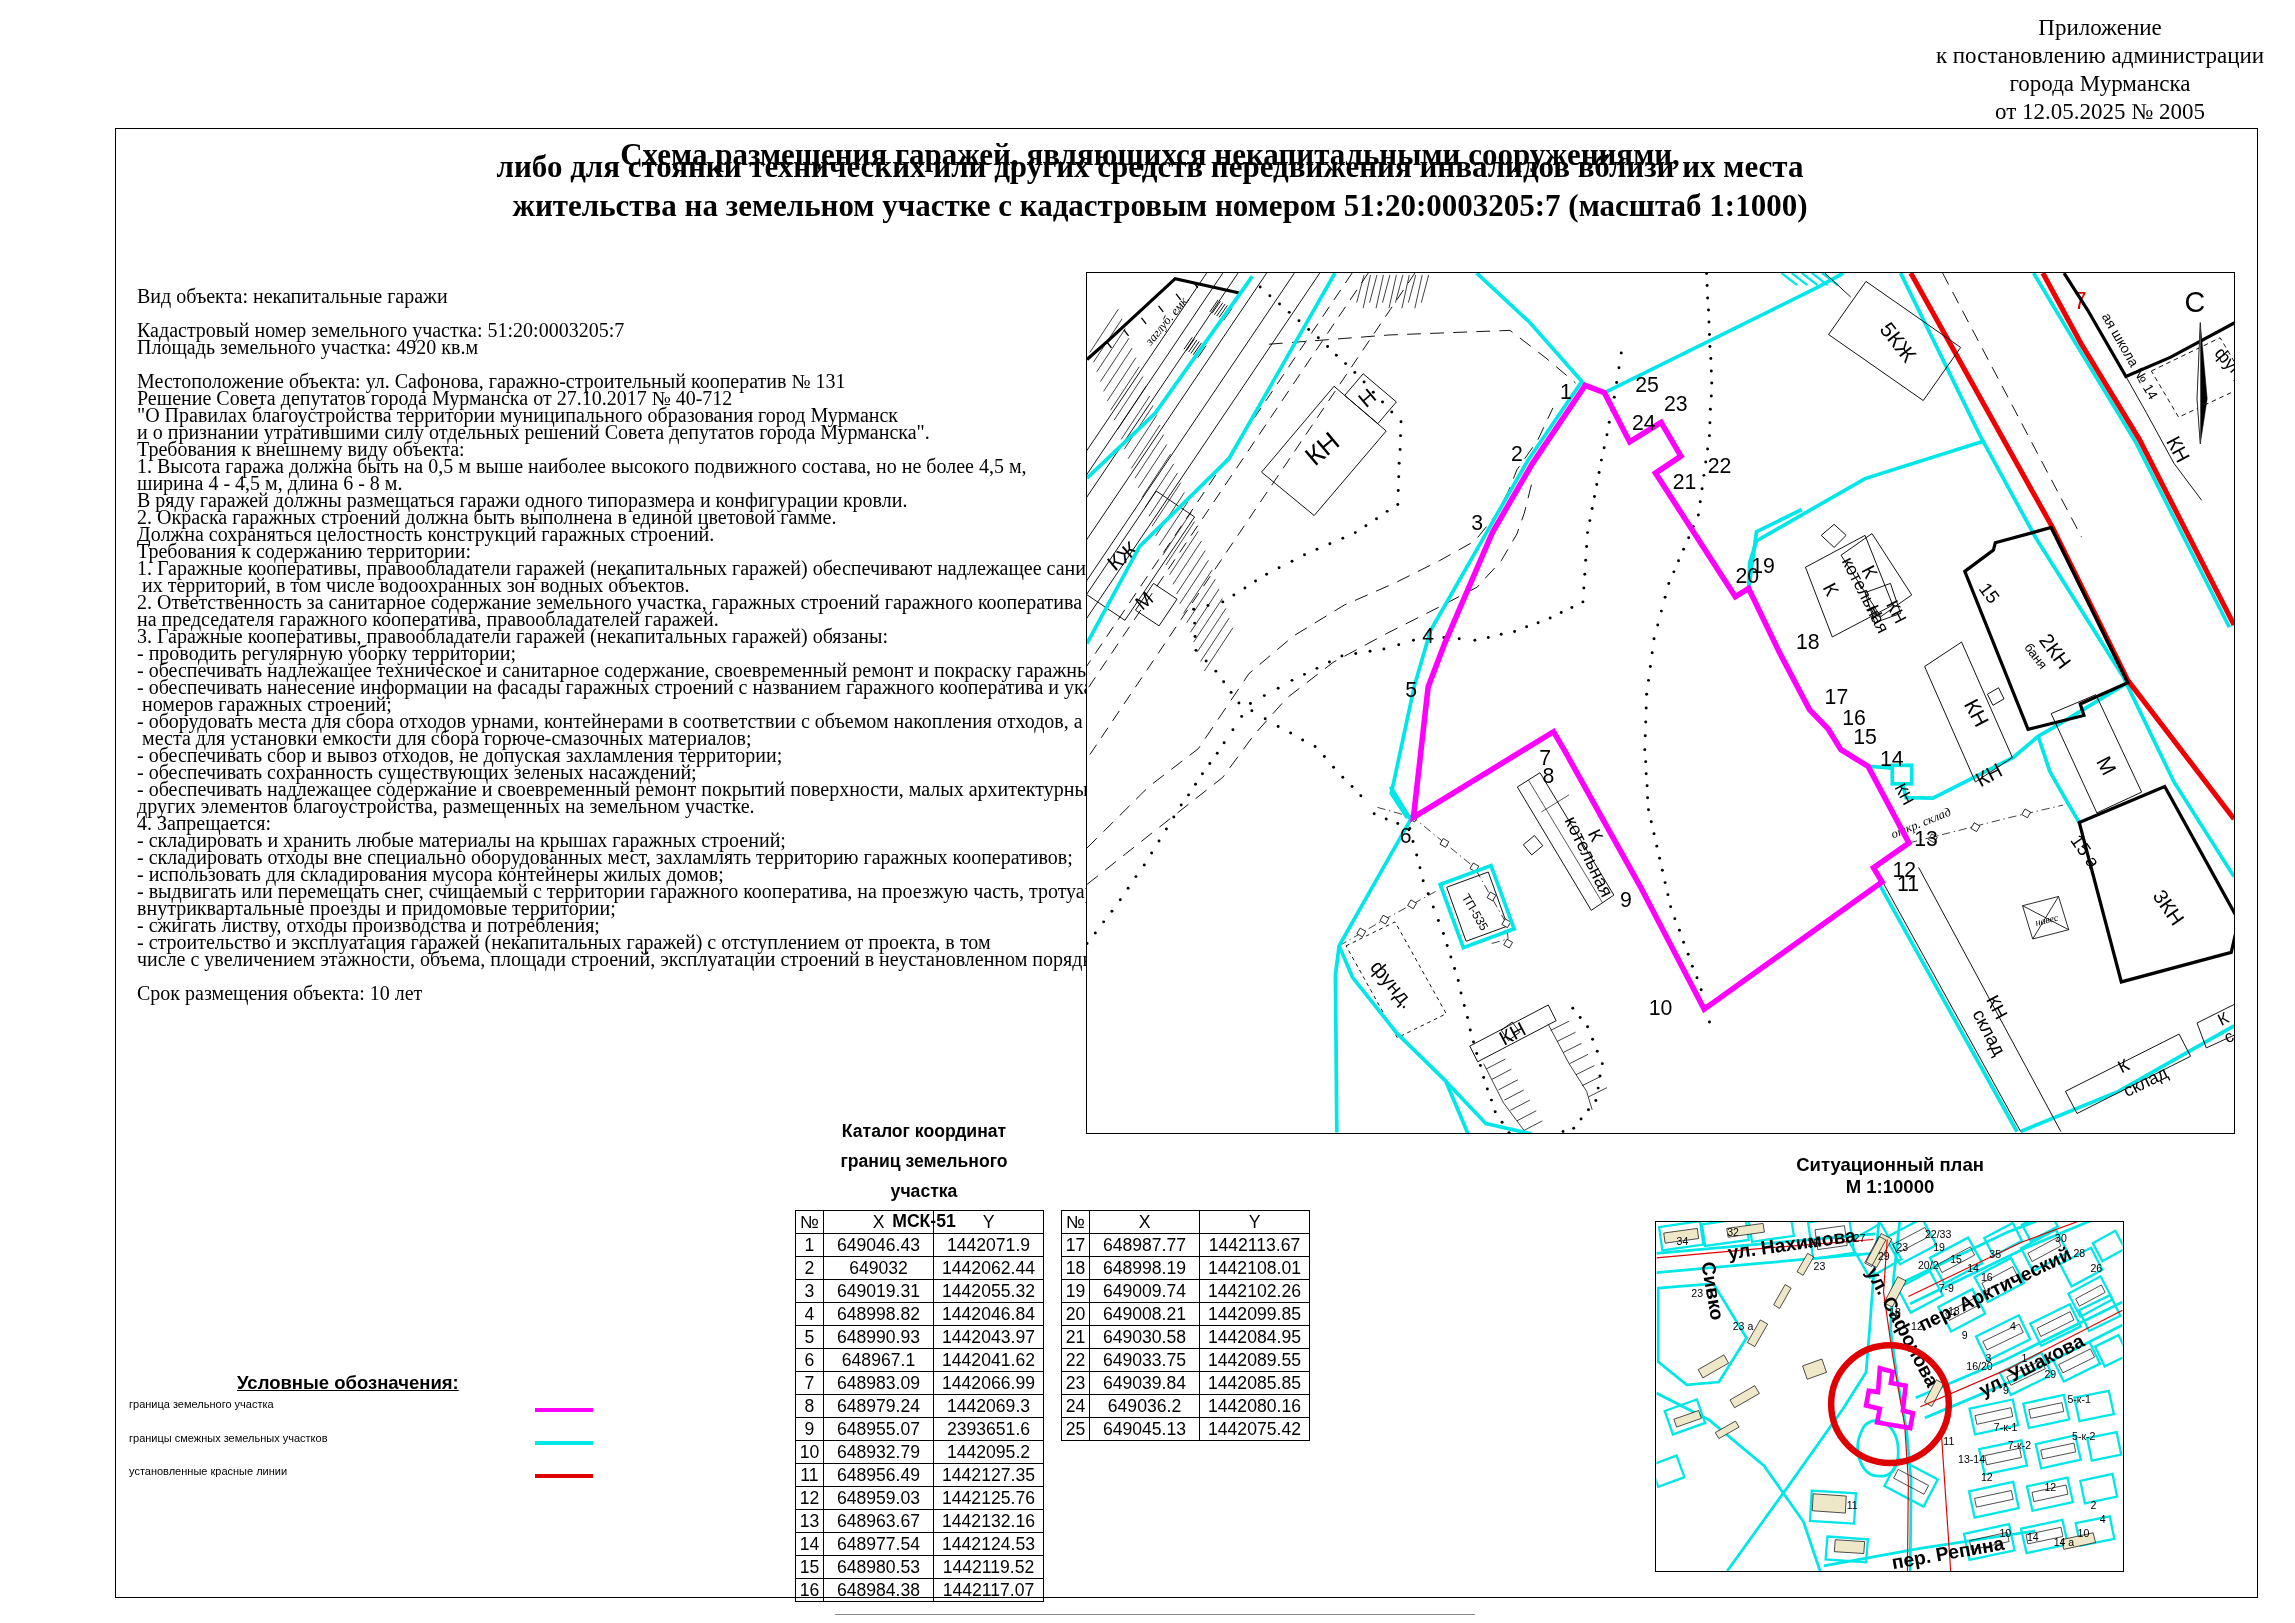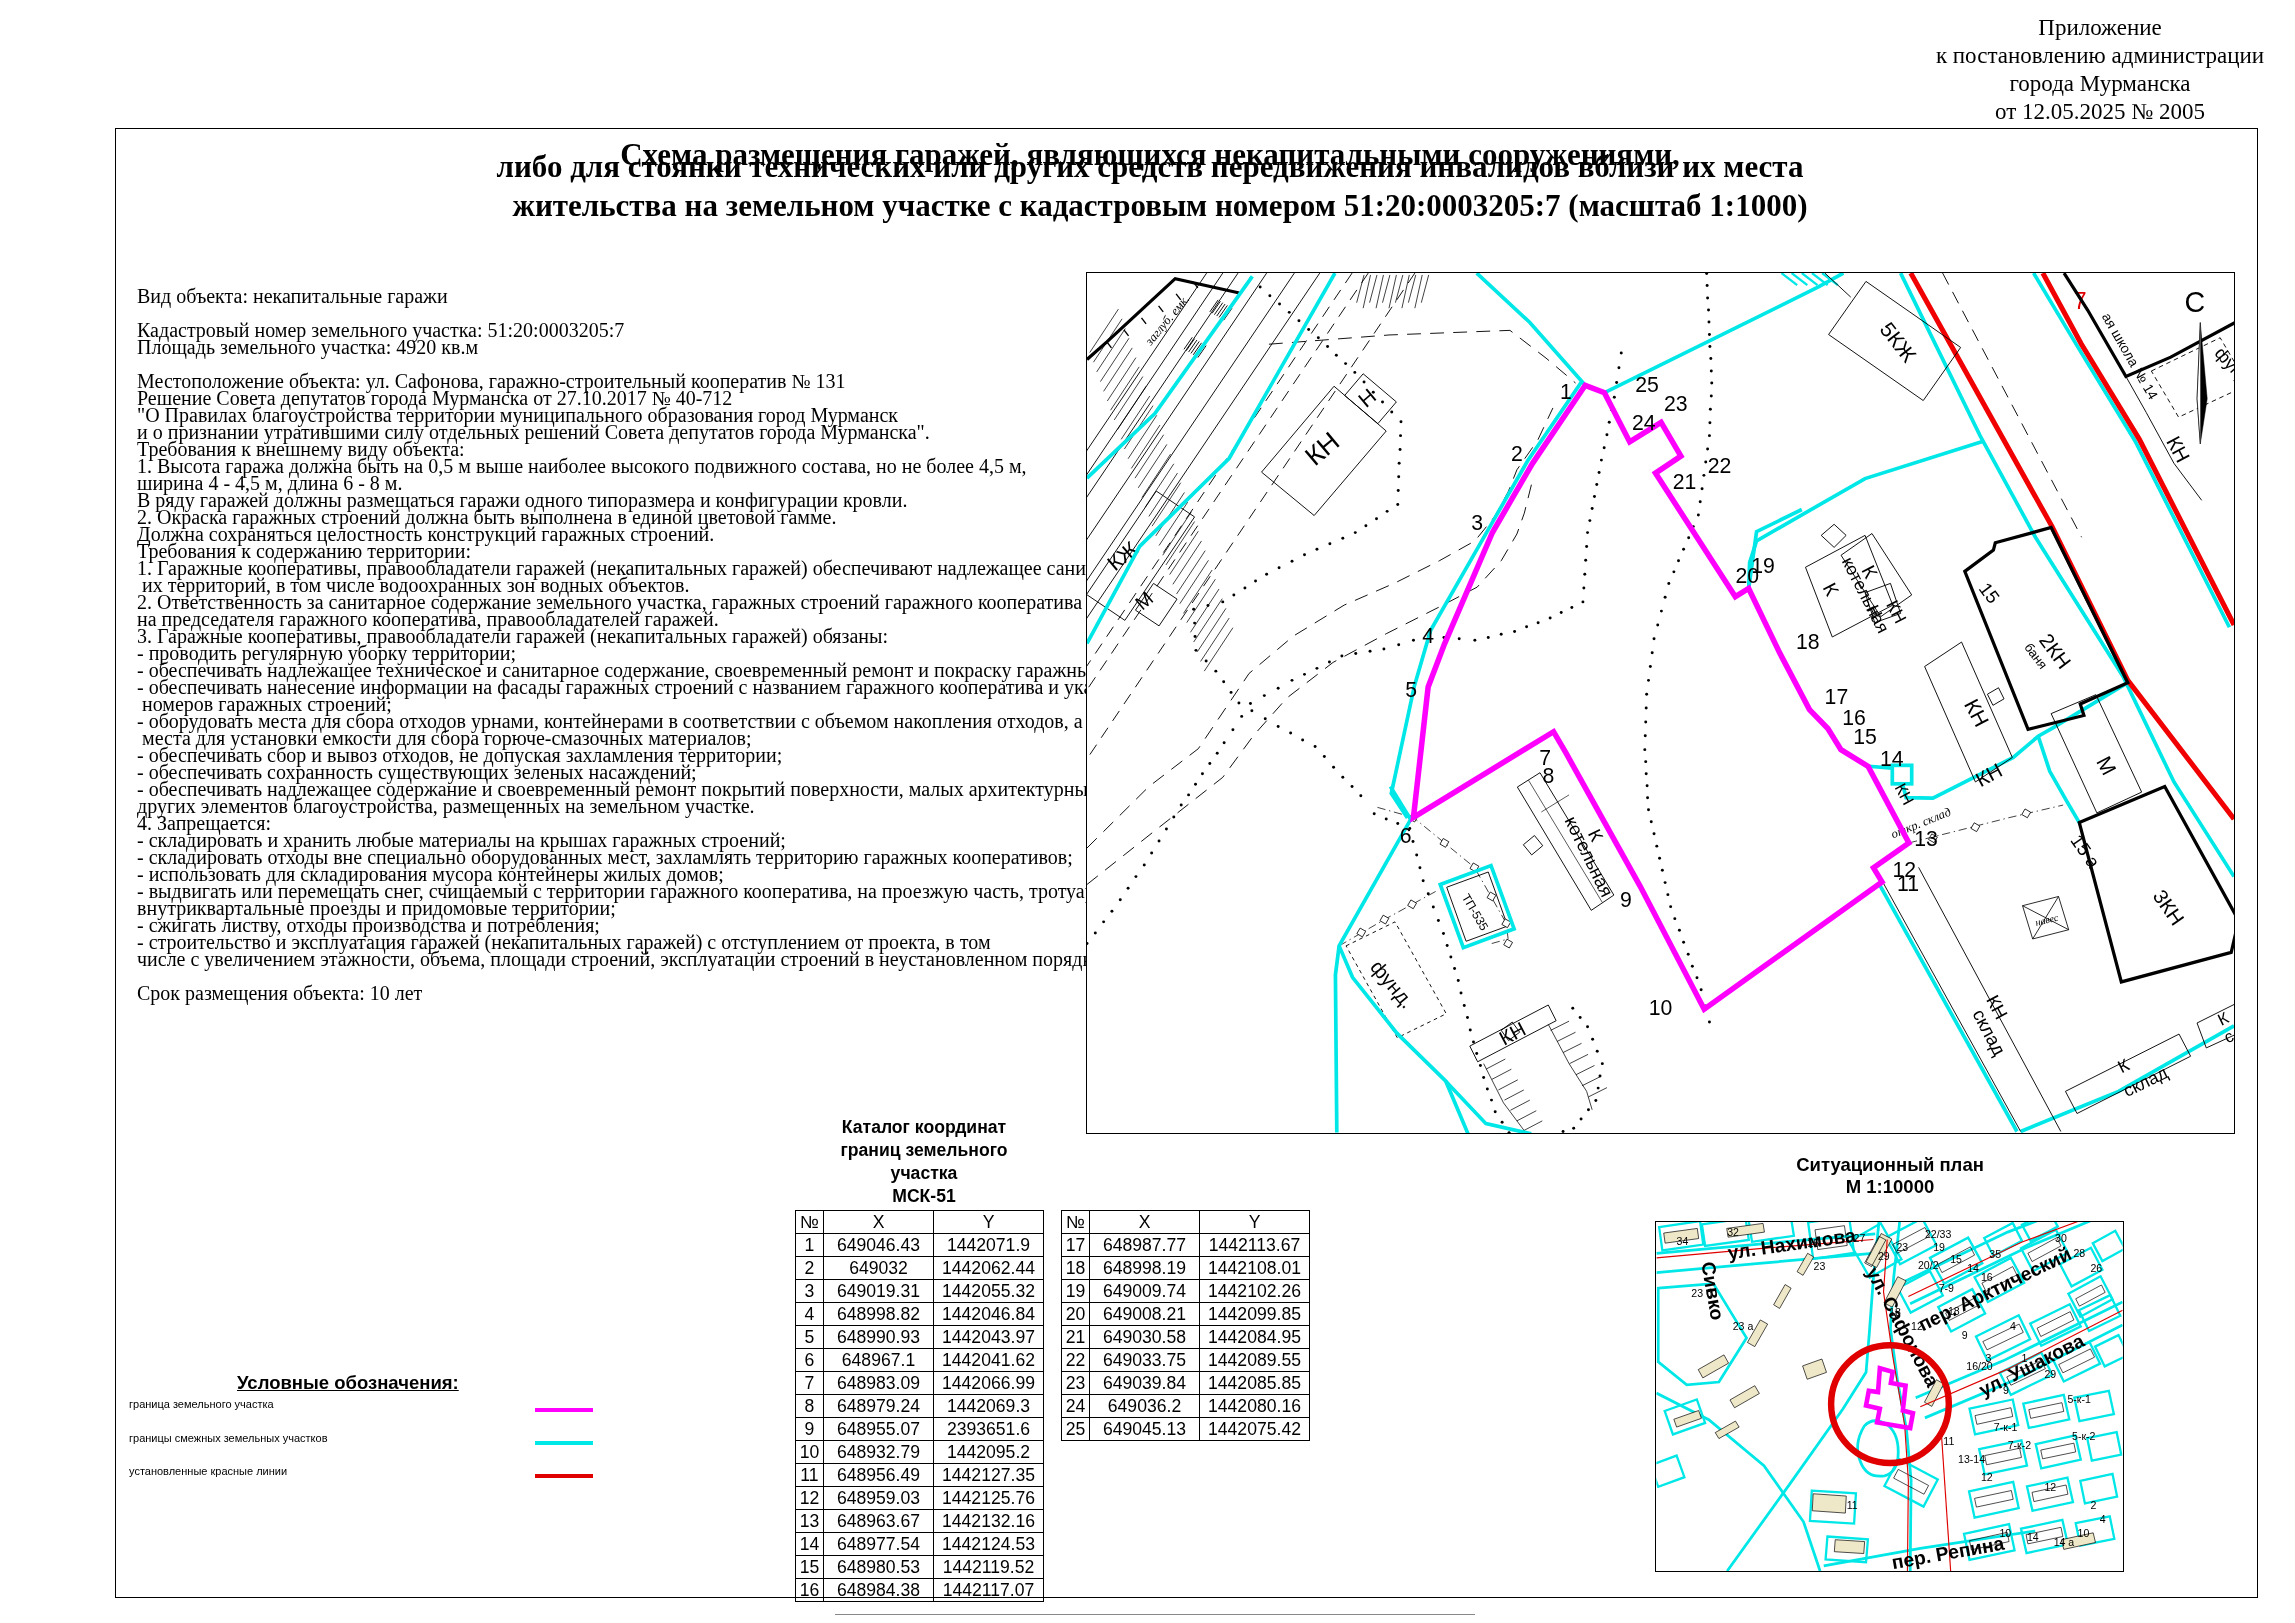--- a/index.html
+++ b/index.html
@@ -8,21 +8,21 @@
   font-family:"Liberation Serif", serif; font-size:23px; line-height:28px; color:#000; transform:translateX(-50%); }
 #box { position:absolute; left:115px; top:128px; width:2143px; height:1470px; border:1.4px solid #000; }
 .tl { position:absolute; transform:translateX(-50%); font-family:"Liberation Serif", serif; font-weight:bold; font-size:31px; line-height:26px; white-space:nowrap; }
 #ltxt { position:absolute; left:137px; top:288px; font-family:Liberation Serif, serif; font-size:20px; line-height:17px; white-space:pre; }
 #map { position:absolute; left:1086px; top:272px; background:#fff; border:1.4px solid #000; }
 #plan { position:absolute; left:1655px; top:1221px; border:0.9px solid #000; }
 .ct { position:absolute; border-collapse:collapse; font-size:17.6px; }
 .ct td { border:0.9px solid #000; height:23px; text-align:center; padding:0; }
 .ct .c0 { width:28px; } .ct .c1 { width:110px; } .ct .c2 { width:110px; }
 #ttitle { position:absolute; left:924px; top:1116px; transform:translateX(-50%); text-align:center;
-  font-weight:bold; font-size:17.6px; line-height:23px; white-space:pre; }
+  font-weight:bold; font-size:17.6px; line-height:30px; white-space:pre; }
 #legt { position:absolute; left:237px; top:1352px; font-weight:bold; font-size:18.5px; text-decoration:underline;margin-top:20px; }
 .li { position:absolute; left:129px; font-size:11px; }
 .ll { position:absolute; left:535px; width:58px; height:4.2px; }
 #ptitle { position:absolute; left:1890px; top:1154px; transform:translateX(-50%); text-align:center; font-weight:bold; font-size:18.5px; line-height:22px; white-space:pre; }
 #bline { position:absolute; left:835px; top:1614px; width:640px; height:0.9px; background:#888; }
 </style></head>
 <body>
 
 <div id="hdr">Приложение<br>к постановлению администрации<br>города Мурманска<br>от 12.05.2025 № 2005</div>
 

